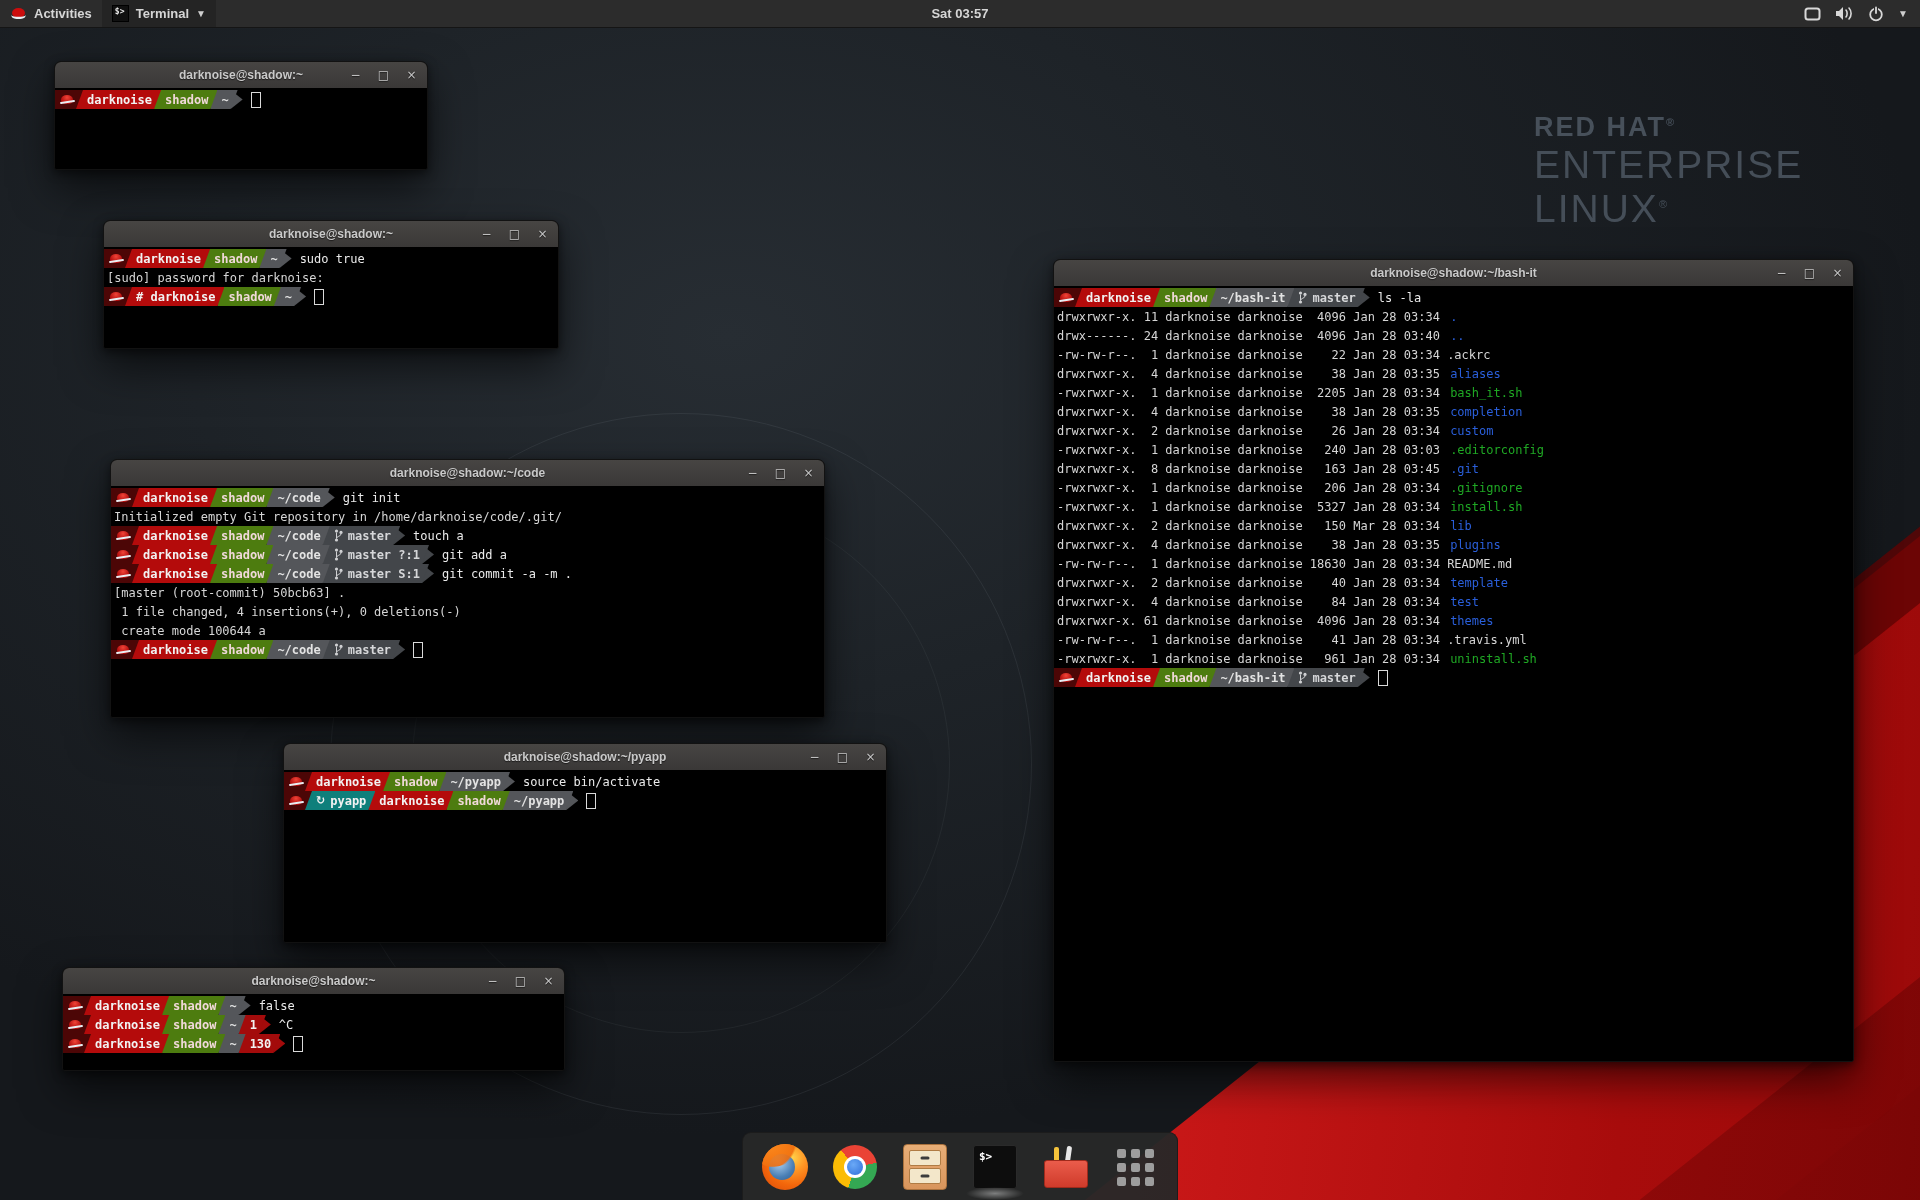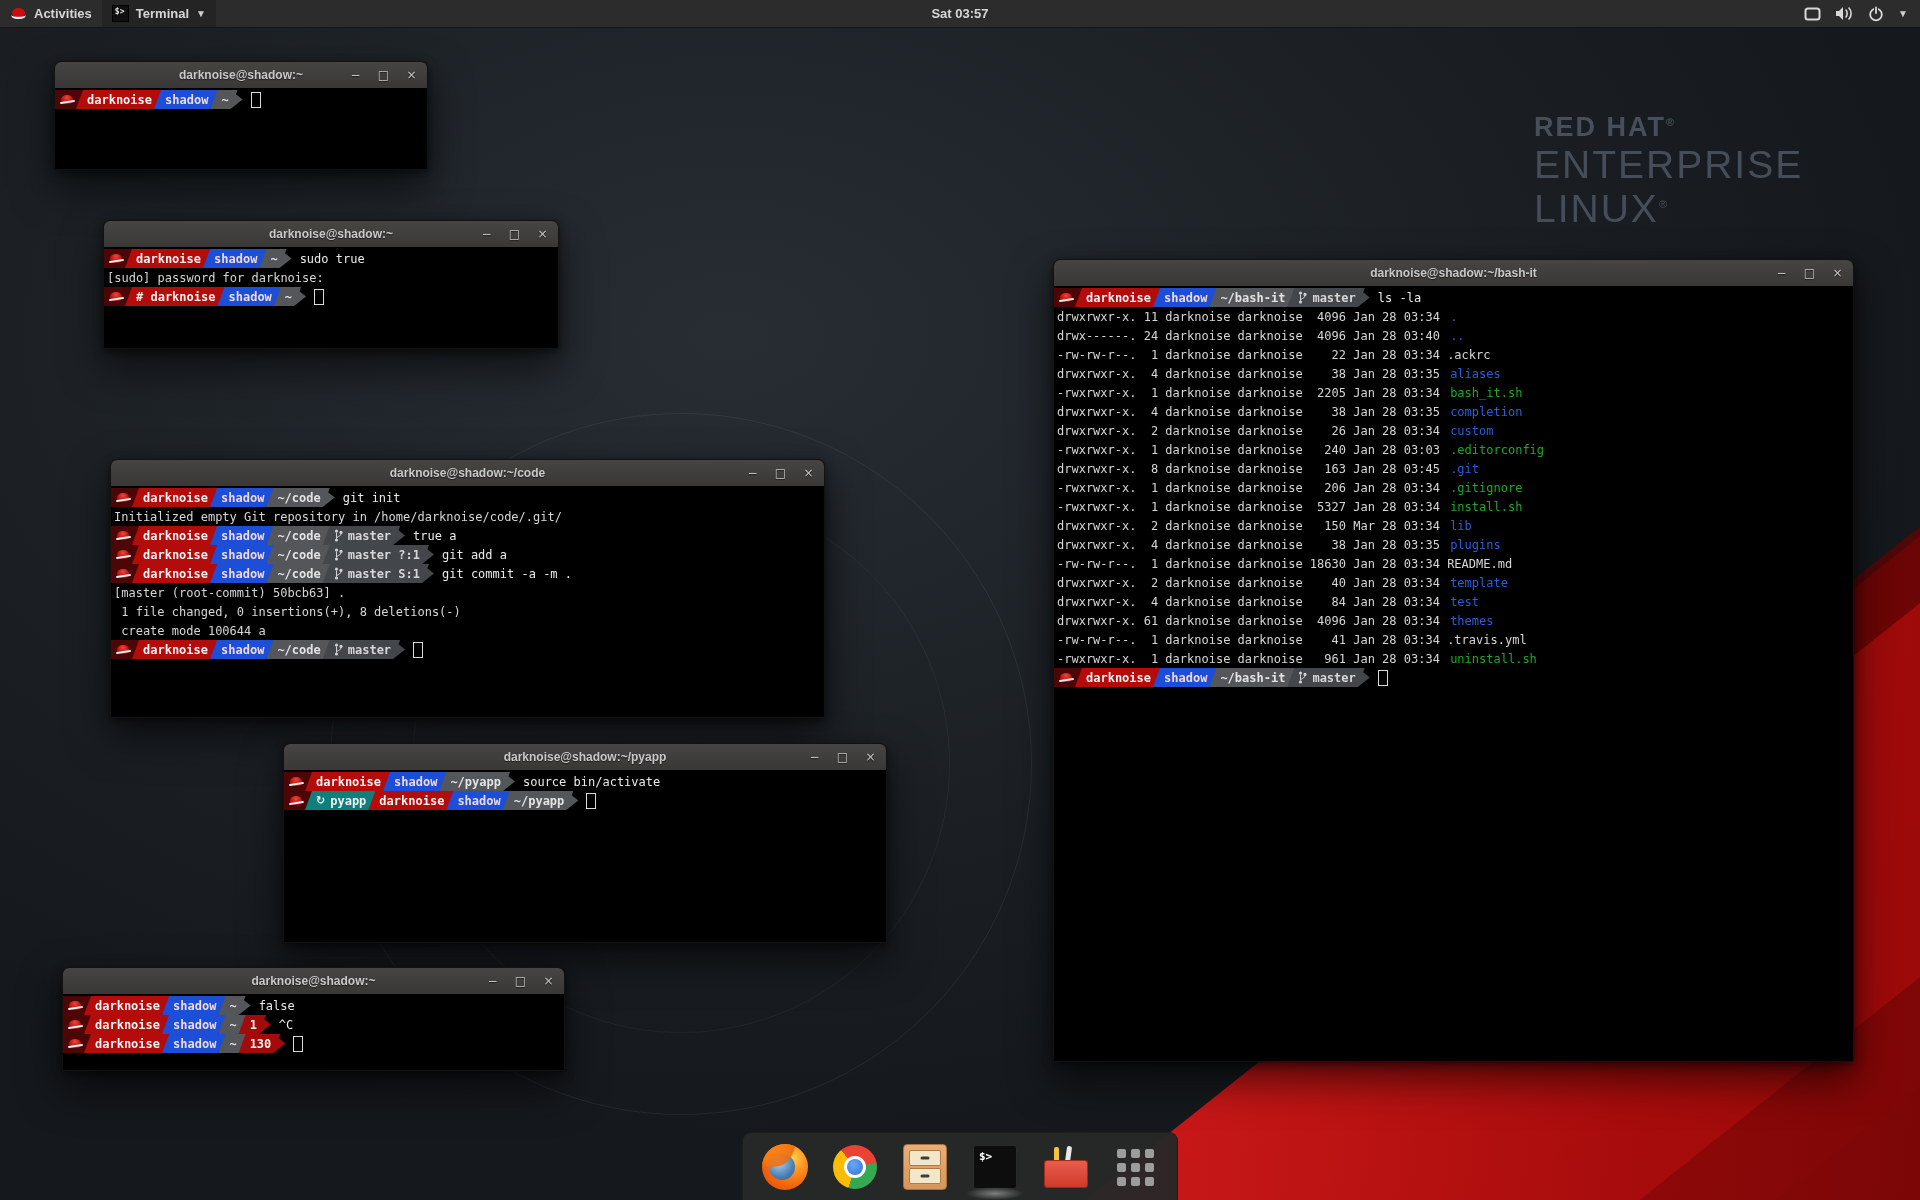--- a/index.html
+++ b/index.html
@@ -53,21 +53,21 @@
   .tbody{position:absolute;top:26px;left:0;right:0;bottom:0;background:#000;overflow:hidden;
          border-radius:0 0 2px 2px;font:12px "DejaVu Sans Mono",monospace;padding-top:2px;}
 
   
   .trow{height:19px;display:flex;align-items:center;position:relative;}
   .sg{display:inline-flex;align-items:center;height:19px;padding:0 9px 0 11px;margin-right:-7px;
       position:relative;color:#f2f2f2;font-weight:bold;white-space:pre;
       clip-path:polygon(0 0,100% 0,calc(100% - 7px) 100%,0 100%);}
   .sg-os{padding:0 10px 0 6px;background:#4c0606;}
   .sg-user{background:#b40b0b;}
-  .sg-host{background:#1d4ed8;color:#f0d9d9;}
+  .sg-host{background:#4d7c0f;color:#f0d9d9;}
   .sg-path{background:#54565a;color:#e3e3e3;}
   .sg-git{background:#43464a;color:#d6d7d9;}
   .sg-exit{background:#a30b0b;}
   .sg-venv{background:#0e7f7b;}
   .arr{width:12px;height:19px;display:inline-block;position:relative;
        clip-path:polygon(0 0,100% 50%,0 100%);}
   .arr-path{background:#54565a;}
   .arr-git{background:#43464a;}
   .arr-exit{background:#a30b0b;}
   .hat{display:block;width:12px;height:9px;position:relative;border-radius:50% 50% 40% 40%;
@@ -247,21 +247,21 @@
           <span class="sg sg-user" style="z-index: 39;">darknoise</span>
           <span class="sg sg-host" style="z-index: 38;">shadow</span>
           <span class="sg sg-path" style="z-index: 37;">~/code</span>
           <span class="sg sg-git" style="z-index: 36;"><svg class="bi" width="9" height="13" viewBox="0 0 9 13">
               <circle cx="2.5" cy="2" r="1.6" fill="#cfd0d2"></circle>
               <circle cx="2.5" cy="11" r="1.6" fill="#cfd0d2"></circle>
               <circle cx="7" cy="3.4" r="1.6" fill="#cfd0d2"></circle>
               <path d="M2.5 3.5v6M7 5c0 2.5-4.5 2-4.5 4.5" stroke="#cfd0d2" stroke-width="1" fill="none"></path>
             </svg>master</span>
           <span class="arr arr-git" style="z-index: 35;"></span>
-          <span class="cmd">true a</span>
+          <span class="cmd">touch a</span>
         </div>
         <div class="trow">
           <span class="sg sg-os" style="z-index: 40;"><i class="hat"></i></span>
           <span class="sg sg-user" style="z-index: 39;">darknoise</span>
           <span class="sg sg-host" style="z-index: 38;">shadow</span>
           <span class="sg sg-path" style="z-index: 37;">~/code</span>
           <span class="sg sg-git" style="z-index: 36;"><svg class="bi" width="9" height="13" viewBox="0 0 9 13">
               <circle cx="2.5" cy="2" r="1.6" fill="#cfd0d2"></circle>
               <circle cx="2.5" cy="11" r="1.6" fill="#cfd0d2"></circle>
               <circle cx="7" cy="3.4" r="1.6" fill="#cfd0d2"></circle>
@@ -281,21 +281,21 @@
               <circle cx="7" cy="3.4" r="1.6" fill="#cfd0d2"></circle>
               <path d="M2.5 3.5v6M7 5c0 2.5-4.5 2-4.5 4.5" stroke="#cfd0d2" stroke-width="1" fill="none"></path>
             </svg>master S:1</span>
           <span class="arr arr-git" style="z-index: 35;"></span>
           <span class="cmd">git commit -a -m .</span>
         </div>
         <div class="trow">
           <span class="out">[master (root-commit) 50bcb63] .</span>
         </div>
         <div class="trow">
-          <span class="out"> 1 file changed, 0 insertions(+), 8 deletions(-)</span>
+          <span class="out"> 1 file changed, 4 insertions(+), 0 deletions(-)</span>
         </div>
         <div class="trow">
           <span class="out"> create mode 100644 a</span>
         </div>
         <div class="trow">
           <span class="sg sg-os" style="z-index: 40;"><i class="hat"></i></span>
           <span class="sg sg-user" style="z-index: 39;">darknoise</span>
           <span class="sg sg-host" style="z-index: 38;">shadow</span>
           <span class="sg sg-path" style="z-index: 37;">~/code</span>
           <span class="sg sg-git" style="z-index: 36;"><svg class="bi" width="9" height="13" viewBox="0 0 9 13">

